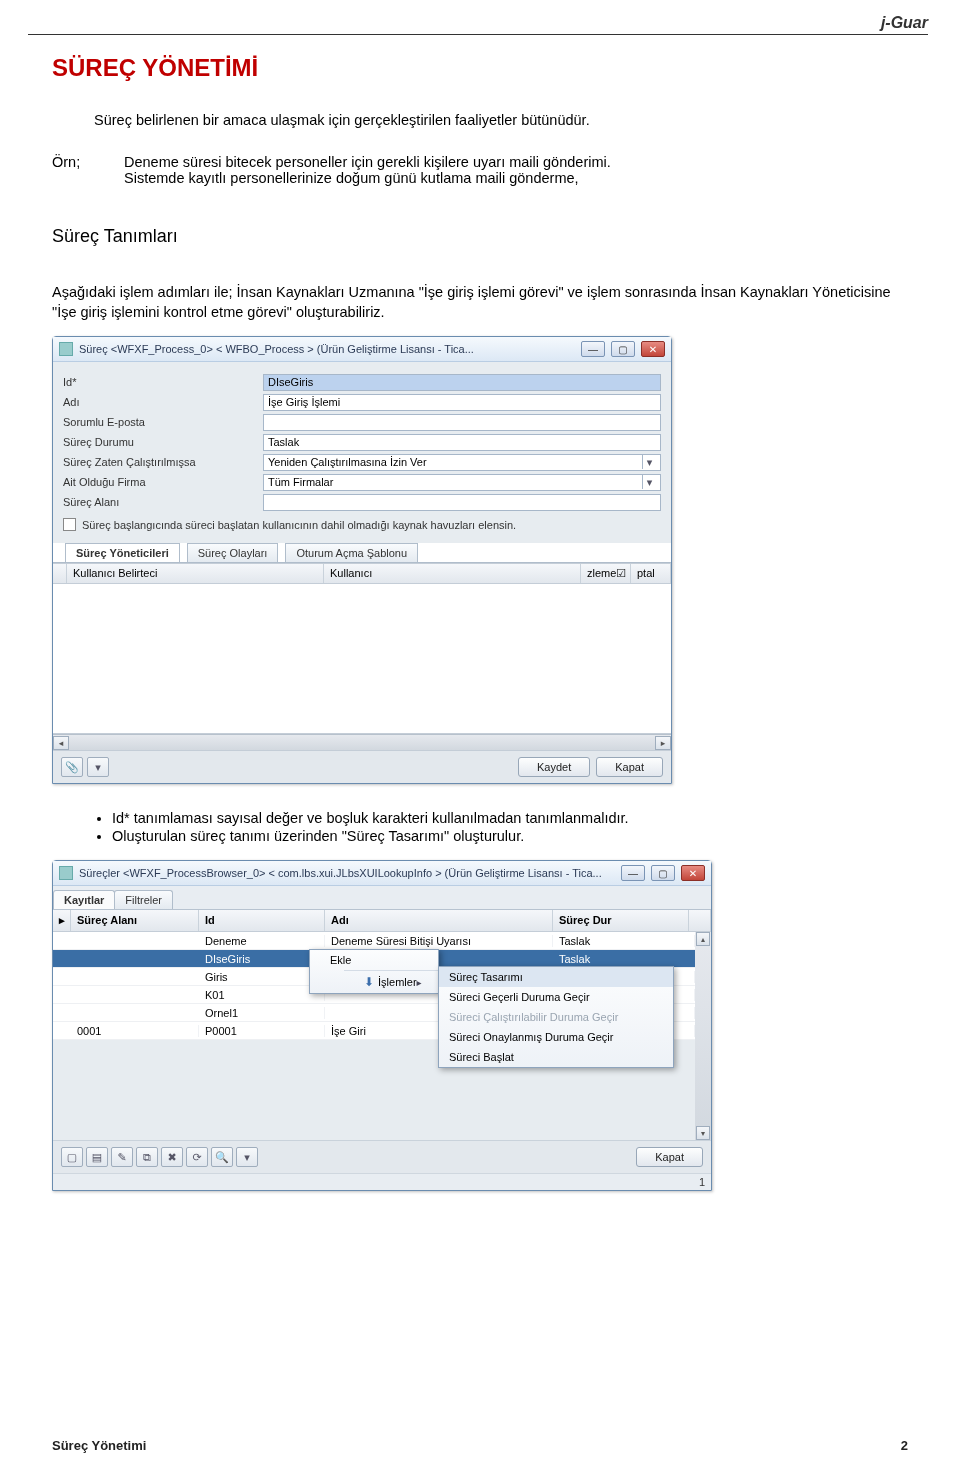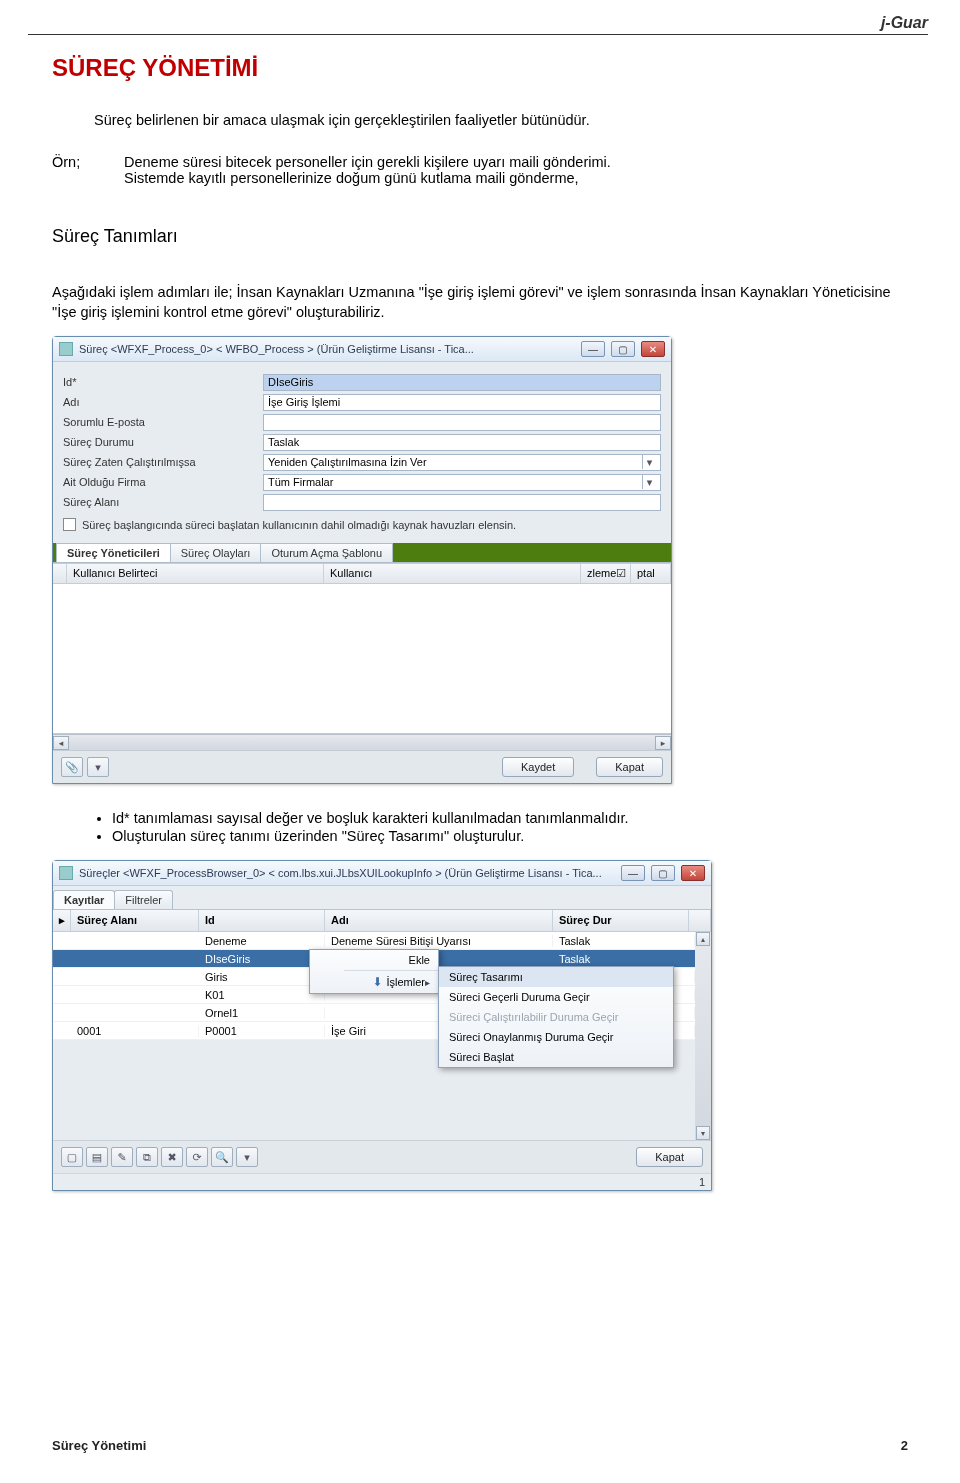--- a/index.html
+++ b/index.html
@@ -144,24 +144,24 @@
   }
   .checkbox-row {
     display:flex;align-items:center;gap:6px;
     padding: 6px 0 8px 0;
     font-size:11px;color:#333;
   }
   .chk {
     width:13px;height:13px;border:1px solid #888;background:#fff;
   }
   .tabs {
-    display:flex;gap:0;
+    display:flex;gap:8px;
     border-bottom:1px solid #b0bdcb;
-    padding: 0 3px;
-    background:#4d7c0f;
+    padding: 0 12px;
+    background:#ffffff;
     font-size:11px;
   }
   .tab {
     padding:3px 10px;
     border:1px solid #b0bdcb;
     border-bottom:none;
     background:linear-gradient(#f9fbfd,#e4eaf0);
     margin-right:-1px;
     color:#333;
   }
@@ -249,21 +249,21 @@
   .ctx-menu{
     position:absolute;
     left:256px;top:17px;
     background:linear-gradient(#fcfdfe,#eef2f7);
     border:1px solid #8ea4bd;
     box-shadow:2px 2px 6px rgba(0,0,0,.35);
     z-index:10;
     font-size:11px;
     width:130px;
   }
-  .ctx-item{padding:4px 8px;display:flex;align-items:center;justify-content:flex-end;}
+  .ctx-item{padding:4px 20px;display:flex;align-items:center;justify-content:flex-start;}
   .ctx-item.sub{border-top:1px solid #d4dce6;margin-left:34px;}
   .ctx-arrow{font-size:10px;color:#445;}
   .ctx-icon-down{color:#3b6eab;font-size:12px;margin-right:4px;}
   .submenu{
     position:absolute;
     left:385px;top:34px;
     background:linear-gradient(#fcfdfe,#eef2f7);
     border:1px solid #8ea4bd;
     box-shadow:2px 2px 6px rgba(0,0,0,.35);
     z-index:11;font-size:11px;width:236px;
@@ -384,21 +384,21 @@
     <div class="hscroll">
       <div class="btn">◂</div>
       <div class="track"></div>
       <div class="btn">▸</div>
     </div>
     <div class="win-footer">
       <div class="footer-left">
         <span class="tool-btn">📎</span>
         <span class="tool-btn">▾</span>
       </div>
-      <div style="display:flex;gap:22px;">
+      <div style="display:flex;gap:6px;">
         <div class="foot-btn">Kaydet</div>
         <div class="foot-btn">Kapat</div>
       </div>
     </div>
   </div>
 </div>
 
 <ul class="bullets">
   <li>Id* tanımlaması sayısal değer ve boşluk karakteri kullanılmadan tanımlanmalıdır.</li>
   <li>Oluşturulan süreç tanımı üzerinden "Süreç Tasarımı" oluşturulur.</li>

